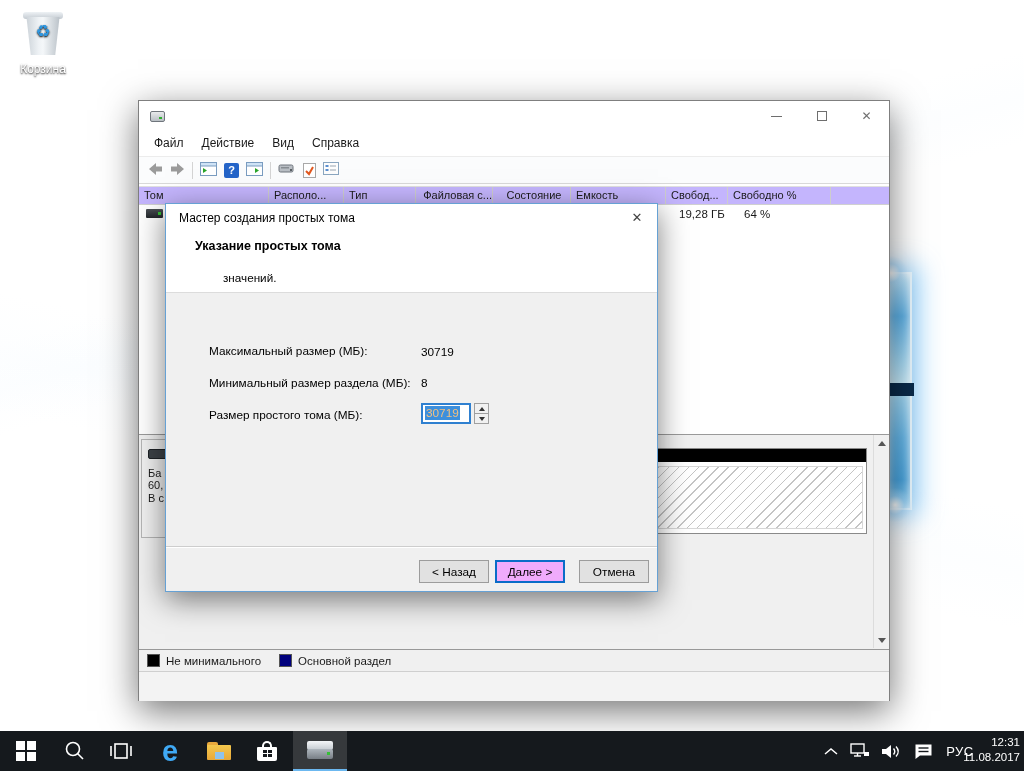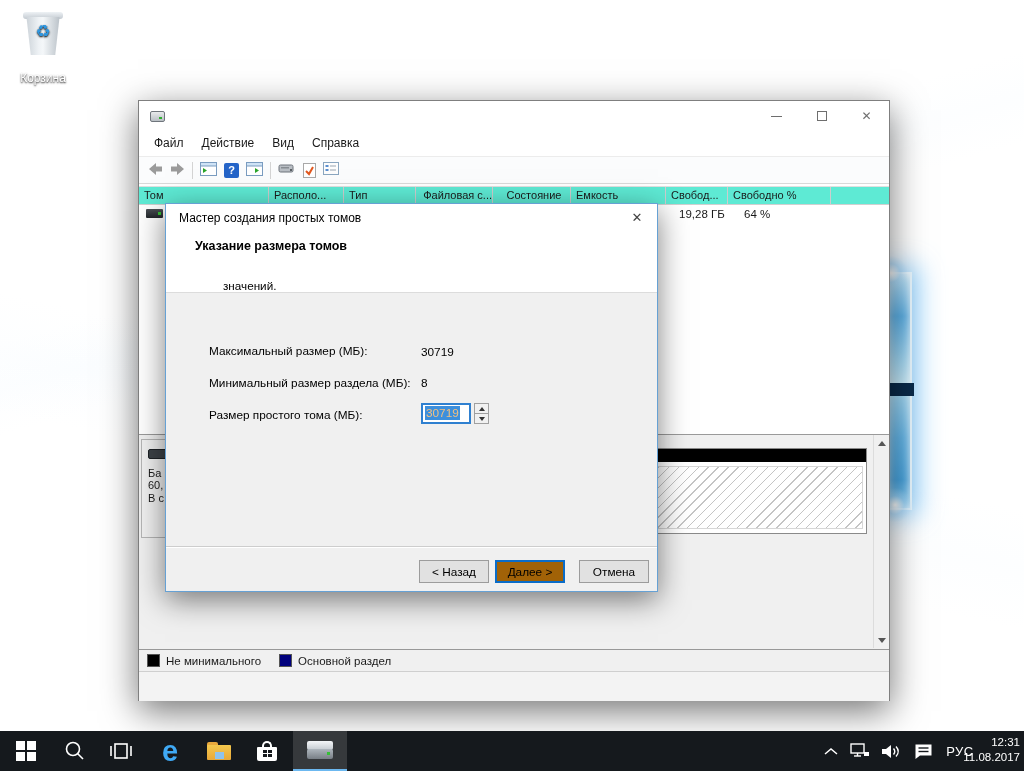--- a/index.html
+++ b/index.html
@@ -18,40 +18,40 @@
     border:2px solid #e8f7ff; box-shadow:0 0 26px 6px rgba(110,195,255,0.75), inset 0 0 8px rgba(255,255,255,0.9); }
   .logo-gap { position:absolute; left:884px; top:383px; width:30px; height:13px; background:#0a2a4a; }
   .star { position:absolute; width:46px; height:46px; background:radial-gradient(closest-side, rgba(255,255,255,0.95), rgba(170,220,255,0.5) 40%, rgba(120,190,255,0) 75%); }
 
   
   .bin { width:70px; text-align:center; color:#fff; font-size:12px; text-shadow:0 1px 2px #000; }
   .bin-rim { width:40px; height:7px; margin:0 auto; background:linear-gradient(#eef2f5,#c3cad1); border-radius:3px; }
   .bin-body { width:36px; height:38px; margin:-2px auto 0; background:linear-gradient(to right,#c9d0d6,#eef2f5 38%,#f4f7f9 50%,#b6bec5);
     clip-path:polygon(4% 0,96% 0,84% 100%,16% 100%); position:relative; }
   .bin-glyph { position:absolute; left:0; right:0; top:4px; font-size:17px; color:#2f97e0; }
-  .bin-label { margin-top:16px; }
+  .bin-label { margin-top:7px; }
 
   
   .win { left:138px; top:100px; width:752px; height:601px; background:#fff; border:1px solid #7f7f7f;
     box-shadow:0 10px 34px rgba(0,0,0,0.55); font-size:12px; color:#1a1a1a; }
   .titlebar { left:0; top:0; width:100%; height:30px; background:#fff; }
   .title-text { left:34px; top:0; line-height:30px; color:#8f8f8f; }
   .drive-ico-sm { width:15px; height:11px; background:linear-gradient(#e8eaec,#b9bfc4); border:1px solid #6f757c; border-radius:2px; position:relative; }
   .drive-ico-sm::after { content:""; position:absolute; right:2px; bottom:2px; width:3px; height:2px; background:#2fae2f; }
   .wbtn { width:45px; height:30px; top:0; display:flex; align-items:center; justify-content:center; color:#6e6e6e; }
   .wbtn .mini { width:11px; border-top:1px solid #6e6e6e; }
   .wbtn .maxi { width:10px; height:10px; border:1px solid #6e6e6e; }
   .menubar { left:0; top:30px; width:100%; height:25px; background:#fff; display:flex; align-items:center; padding-left:6px; }
   .menu-item { padding:0 9px; line-height:25px; }
   .toolbar { left:0; top:55px; width:100%; height:28px; background:#fbfcfd; border-top:1px solid #ececec; border-bottom:1px solid #d9d9d9; display:flex; align-items:center; gap:7px; padding-left:9px; }
   .tsep { width:1px; height:17px; background:#d4d4d4; }
   .help-ico { width:15px; height:15px; background:#2464c8; color:#fff; font-weight:bold; font-size:11px; text-align:center; line-height:15px; border-radius:2px; }
   .doc-ico { width:13px; height:15px; background:#fff; border:1px solid #a8a8a8; position:relative; }
 
-  .grid-header { left:0; top:85px; width:100%; height:19px; display:flex; background:#5eead4; border-top:1px solid #e0e0e0; border-bottom:1px solid #d0d0d0; font-size:11px; }
+  .grid-header { left:0; top:85px; width:100%; height:19px; display:flex; background:#c4b5fd; border-top:1px solid #e0e0e0; border-bottom:1px solid #d0d0d0; font-size:11px; }
   .gh-cell { border-right:1px solid #cdcdcd; padding:2px 0 0 5px; white-space:nowrap; overflow:hidden; }
   .toppane { left:0; top:104px; width:100%; height:229px; background:#fff; }
   .vol-row-free { left:540px; top:3px; font-size:11.5px; }
   .vol-row-pct { left:605px; top:3px; font-size:11.5px; }
   .drive-glyph { width:17px; height:9px; background:linear-gradient(#4a4f54,#22262a); border-radius:1px; position:relative; }
   .drive-glyph::after { content:""; position:absolute; right:2px; top:3px; width:3px; height:3px; background:#35c035; }
 
   .bottompane { left:0; top:333px; width:100%; height:215px; background:#f0f0f0; border-top:1px solid #9a9a9a; }
   .disk-cell { left:2px; width:105px; background:#f1f1f1; border:1px solid #b5b5b5; font-size:11px; }
   .cd-ico { width:16px; height:16px; border-radius:50%; background:radial-gradient(circle at 50% 50%, #f2f4f6 0 2px, #9aa2a9 3px, #d9dde1 5px, #aeb5bb 7px); border:1px solid #7d858c; }
@@ -81,21 +81,21 @@
   .fld-value { left:255px; font-size:11.8px; }
   .spinbox { left:255px; top:199px; width:50px; height:21px; background:#fff; border:2px solid #2f80d0; padding:1px 2px; font-size:11.8px; }
   .spin-sel { background:#3d8fdc; color:#f0c083; padding:0 1px; }
   .updown { left:308px; top:199px; width:15px; height:21px; background:#f1f1f1; border:1px solid #a0a0a0; }
   .updown .half { height:9px; display:flex; align-items:center; justify-content:center; }
   .updown .divide { height:1px; background:#a0a0a0; }
   .tri-up-s { width:0; height:0; border-left:3px solid transparent; border-right:3px solid transparent; border-bottom:4px solid #333; }
   .tri-down-s { width:0; height:0; border-left:3px solid transparent; border-right:3px solid transparent; border-top:4px solid #333; }
   .dlg-sep { left:0; top:342px; width:100%; height:2px; border-top:1px solid #cdcdcd; border-bottom:1px solid #ffffff; }
   .btn { top:356px; width:70px; height:23px; background:#e1e1e1; border:1px solid #9c9c9c; font-size:11.8px; display:flex; align-items:center; justify-content:center; }
-  .btn-default { background:#a16207; border:2px solid #0a6cc8; }
+  .btn-default { background:#f0abfc; border:2px solid #0a6cc8; }
 
   
   .taskbar { left:0; top:731px; width:1024px; height:40px; background:#15191d; color:#fff; }
   .tb-ico { position:absolute; top:0; width:40px; height:40px; display:flex; align-items:center; justify-content:center; }
   .start-grid { width:20px; height:20px; display:grid; grid-template-columns:9px 9px; grid-template-rows:9px 9px; gap:2px; }
   .start-grid div { background:#fff; }
   .edge-e { font-size:29px; font-weight:bold; color:#3fa9f5; line-height:40px; }
   .folder { width:24px; height:18px; position:relative; }
   .folder .back { position:absolute; left:0; top:0; width:11px; height:5px; background:#e9a93d; border-radius:2px 2px 0 0; }
   .folder .body { position:absolute; left:0; top:3px; width:24px; height:15px; background:linear-gradient(#f4c84e,#e8a838); border-radius:1px; }
@@ -250,29 +250,29 @@
         <div class="swatch" style="background-color: rgb(0, 0, 124);"></div>
         <span>Основной раздел</span>
       </div>
     </div>
 
     <div class="abs statusbar"></div>
   </div>
 
   <div class="abs dlg">
     <div class="abs dlg-titlebar">
-      <span class="abs dlg-title">Мастер создания простых томов</span>
+      <span class="abs dlg-title">Мастер создания простых тома</span>
       <div class="abs dlg-close">
           <span>✕</span>
         </div>
     </div>
 
     <div class="abs dlg-head">
-      <div class="abs dlg-heading">Указание размера томов</div>
-      <div class="abs dlg-sub" style="top:47px;">значений.</div>
+      <div class="abs dlg-heading">Указание простых тома</div>
+      <div class="abs dlg-sub" style="top:39px;">значений.</div>
     </div>
 
     <span class="abs fld-label" style="top:140px;">Максимальный размер (МБ):</span>
     <span class="abs fld-value" style="top:141px;">30719</span>
 
     <span class="abs fld-label" style="top:172px;">Минимальный размер раздела (МБ):</span>
     <span class="abs fld-value" style="top:172px;">8</span>
 
     <span class="abs fld-label" style="top:204px;">Размер простого тома (МБ):</span>
     <div class="abs spinbox">

